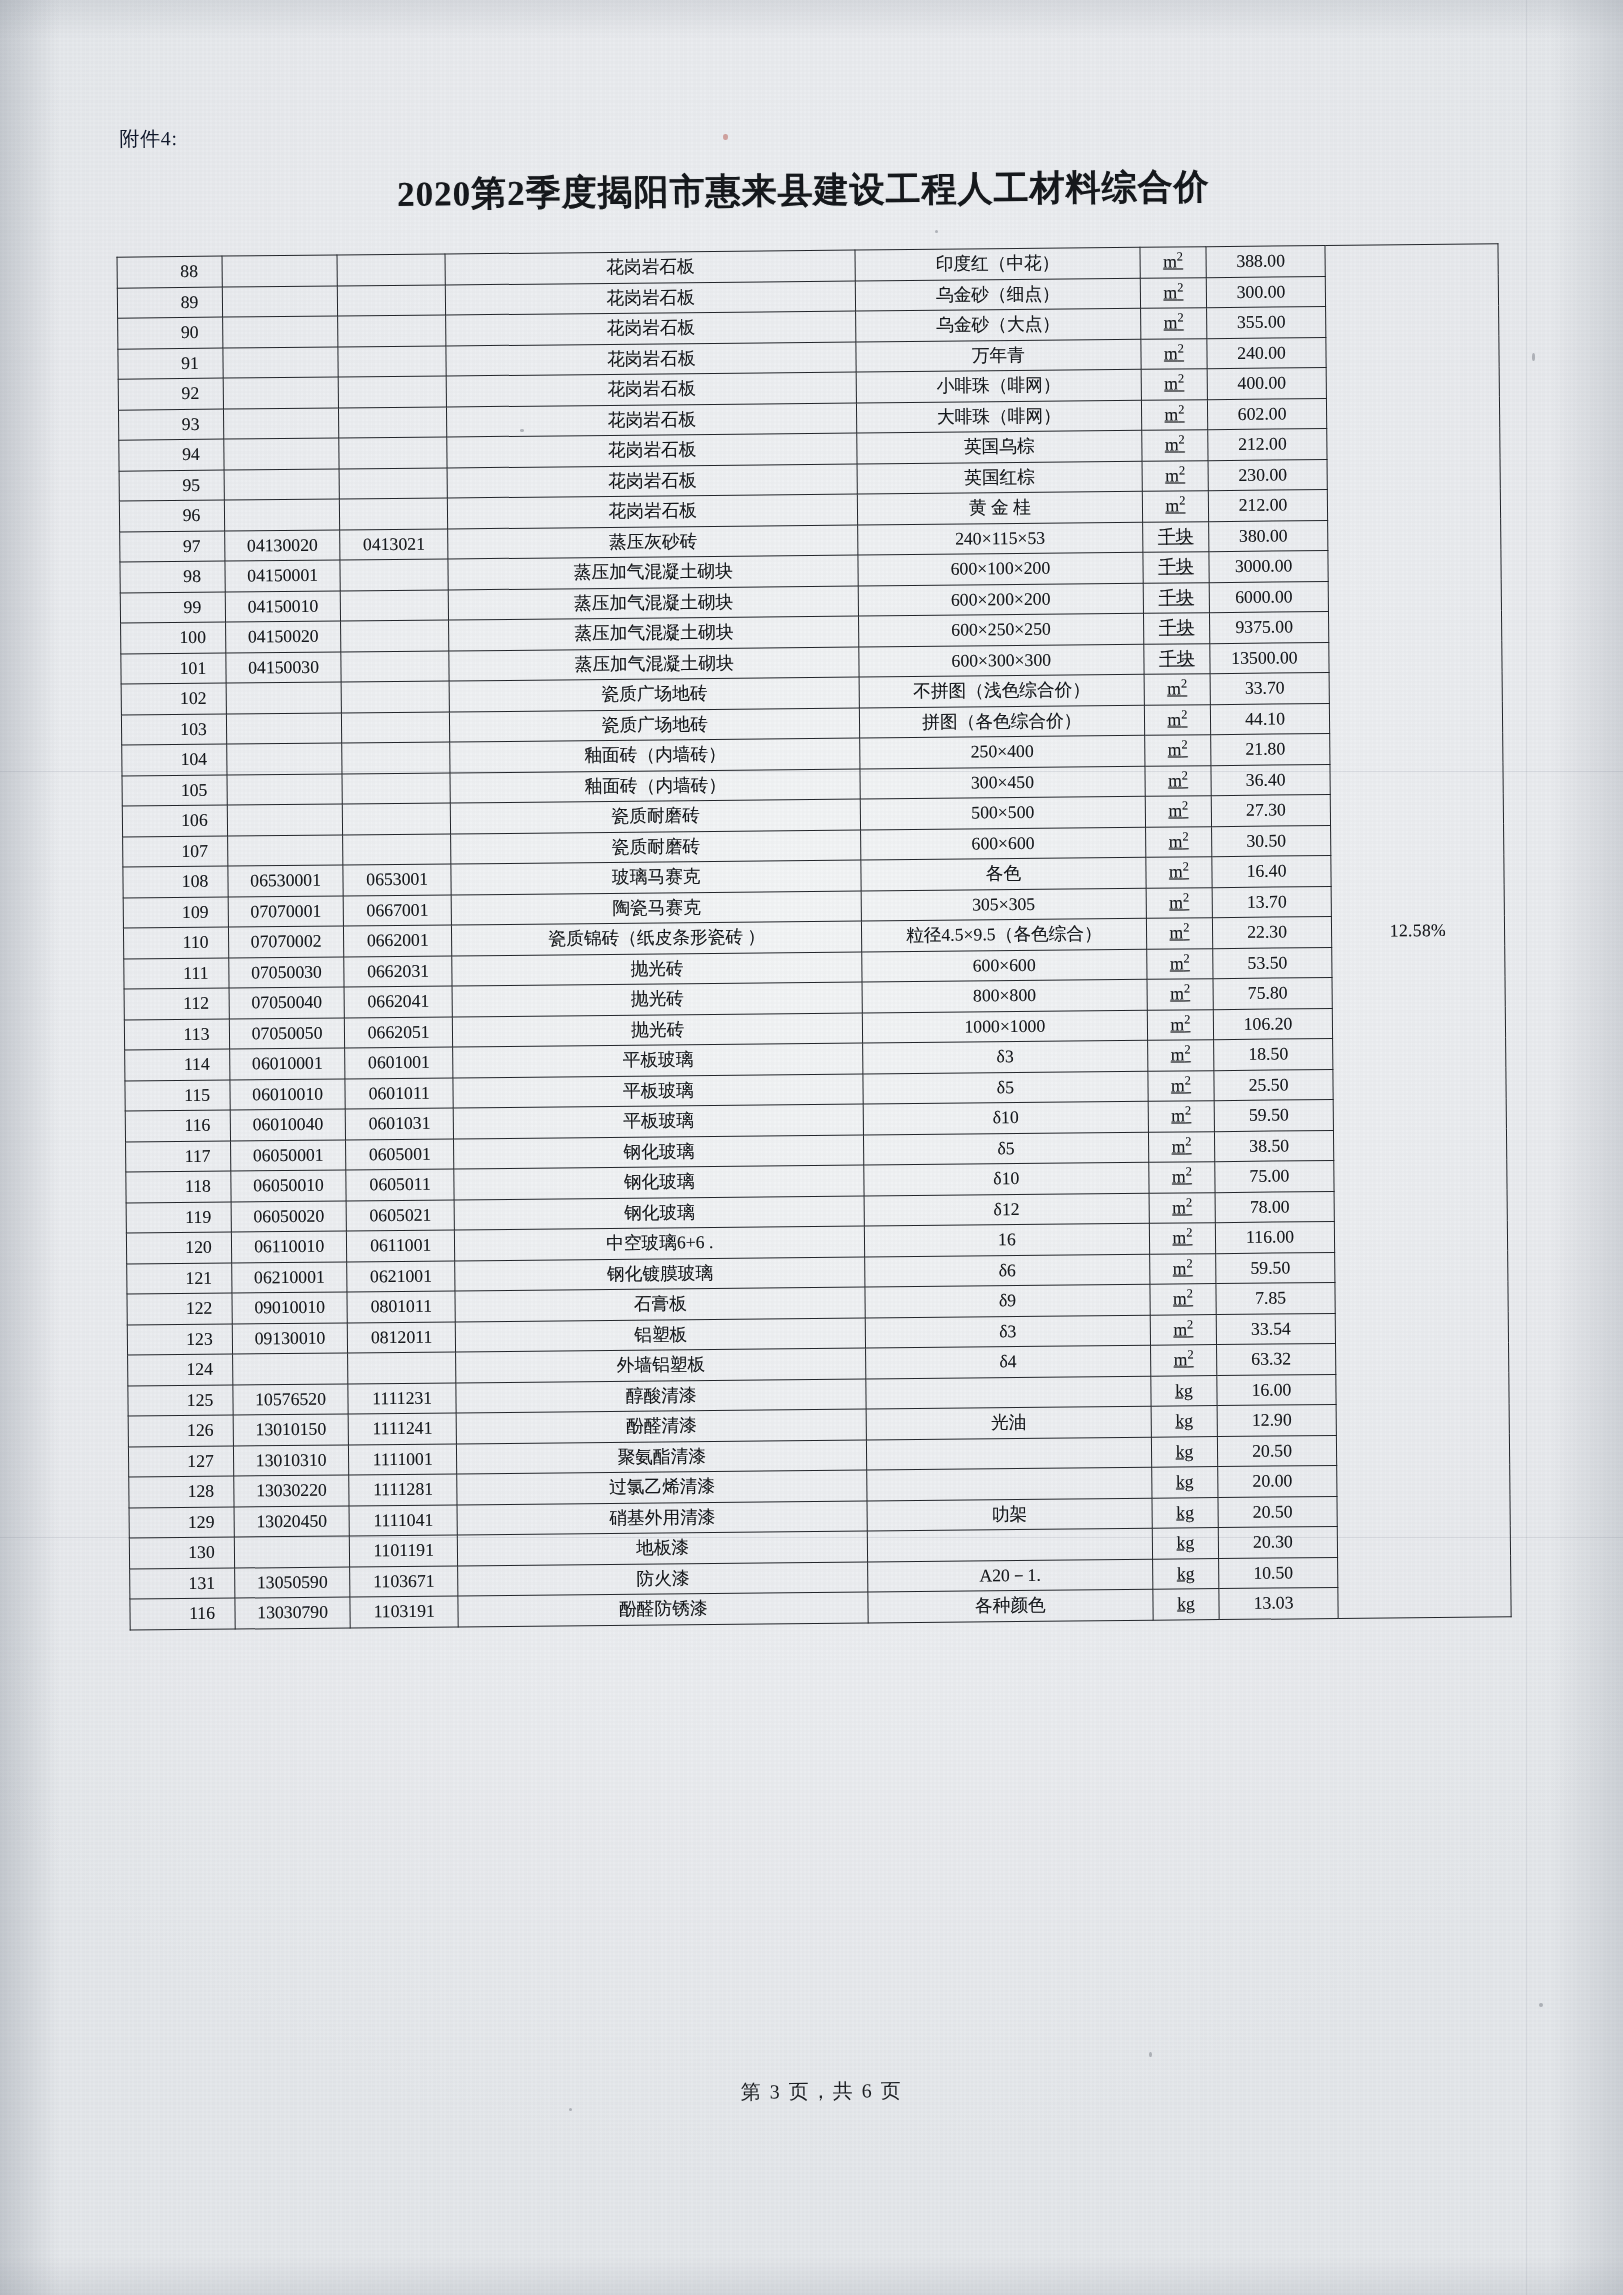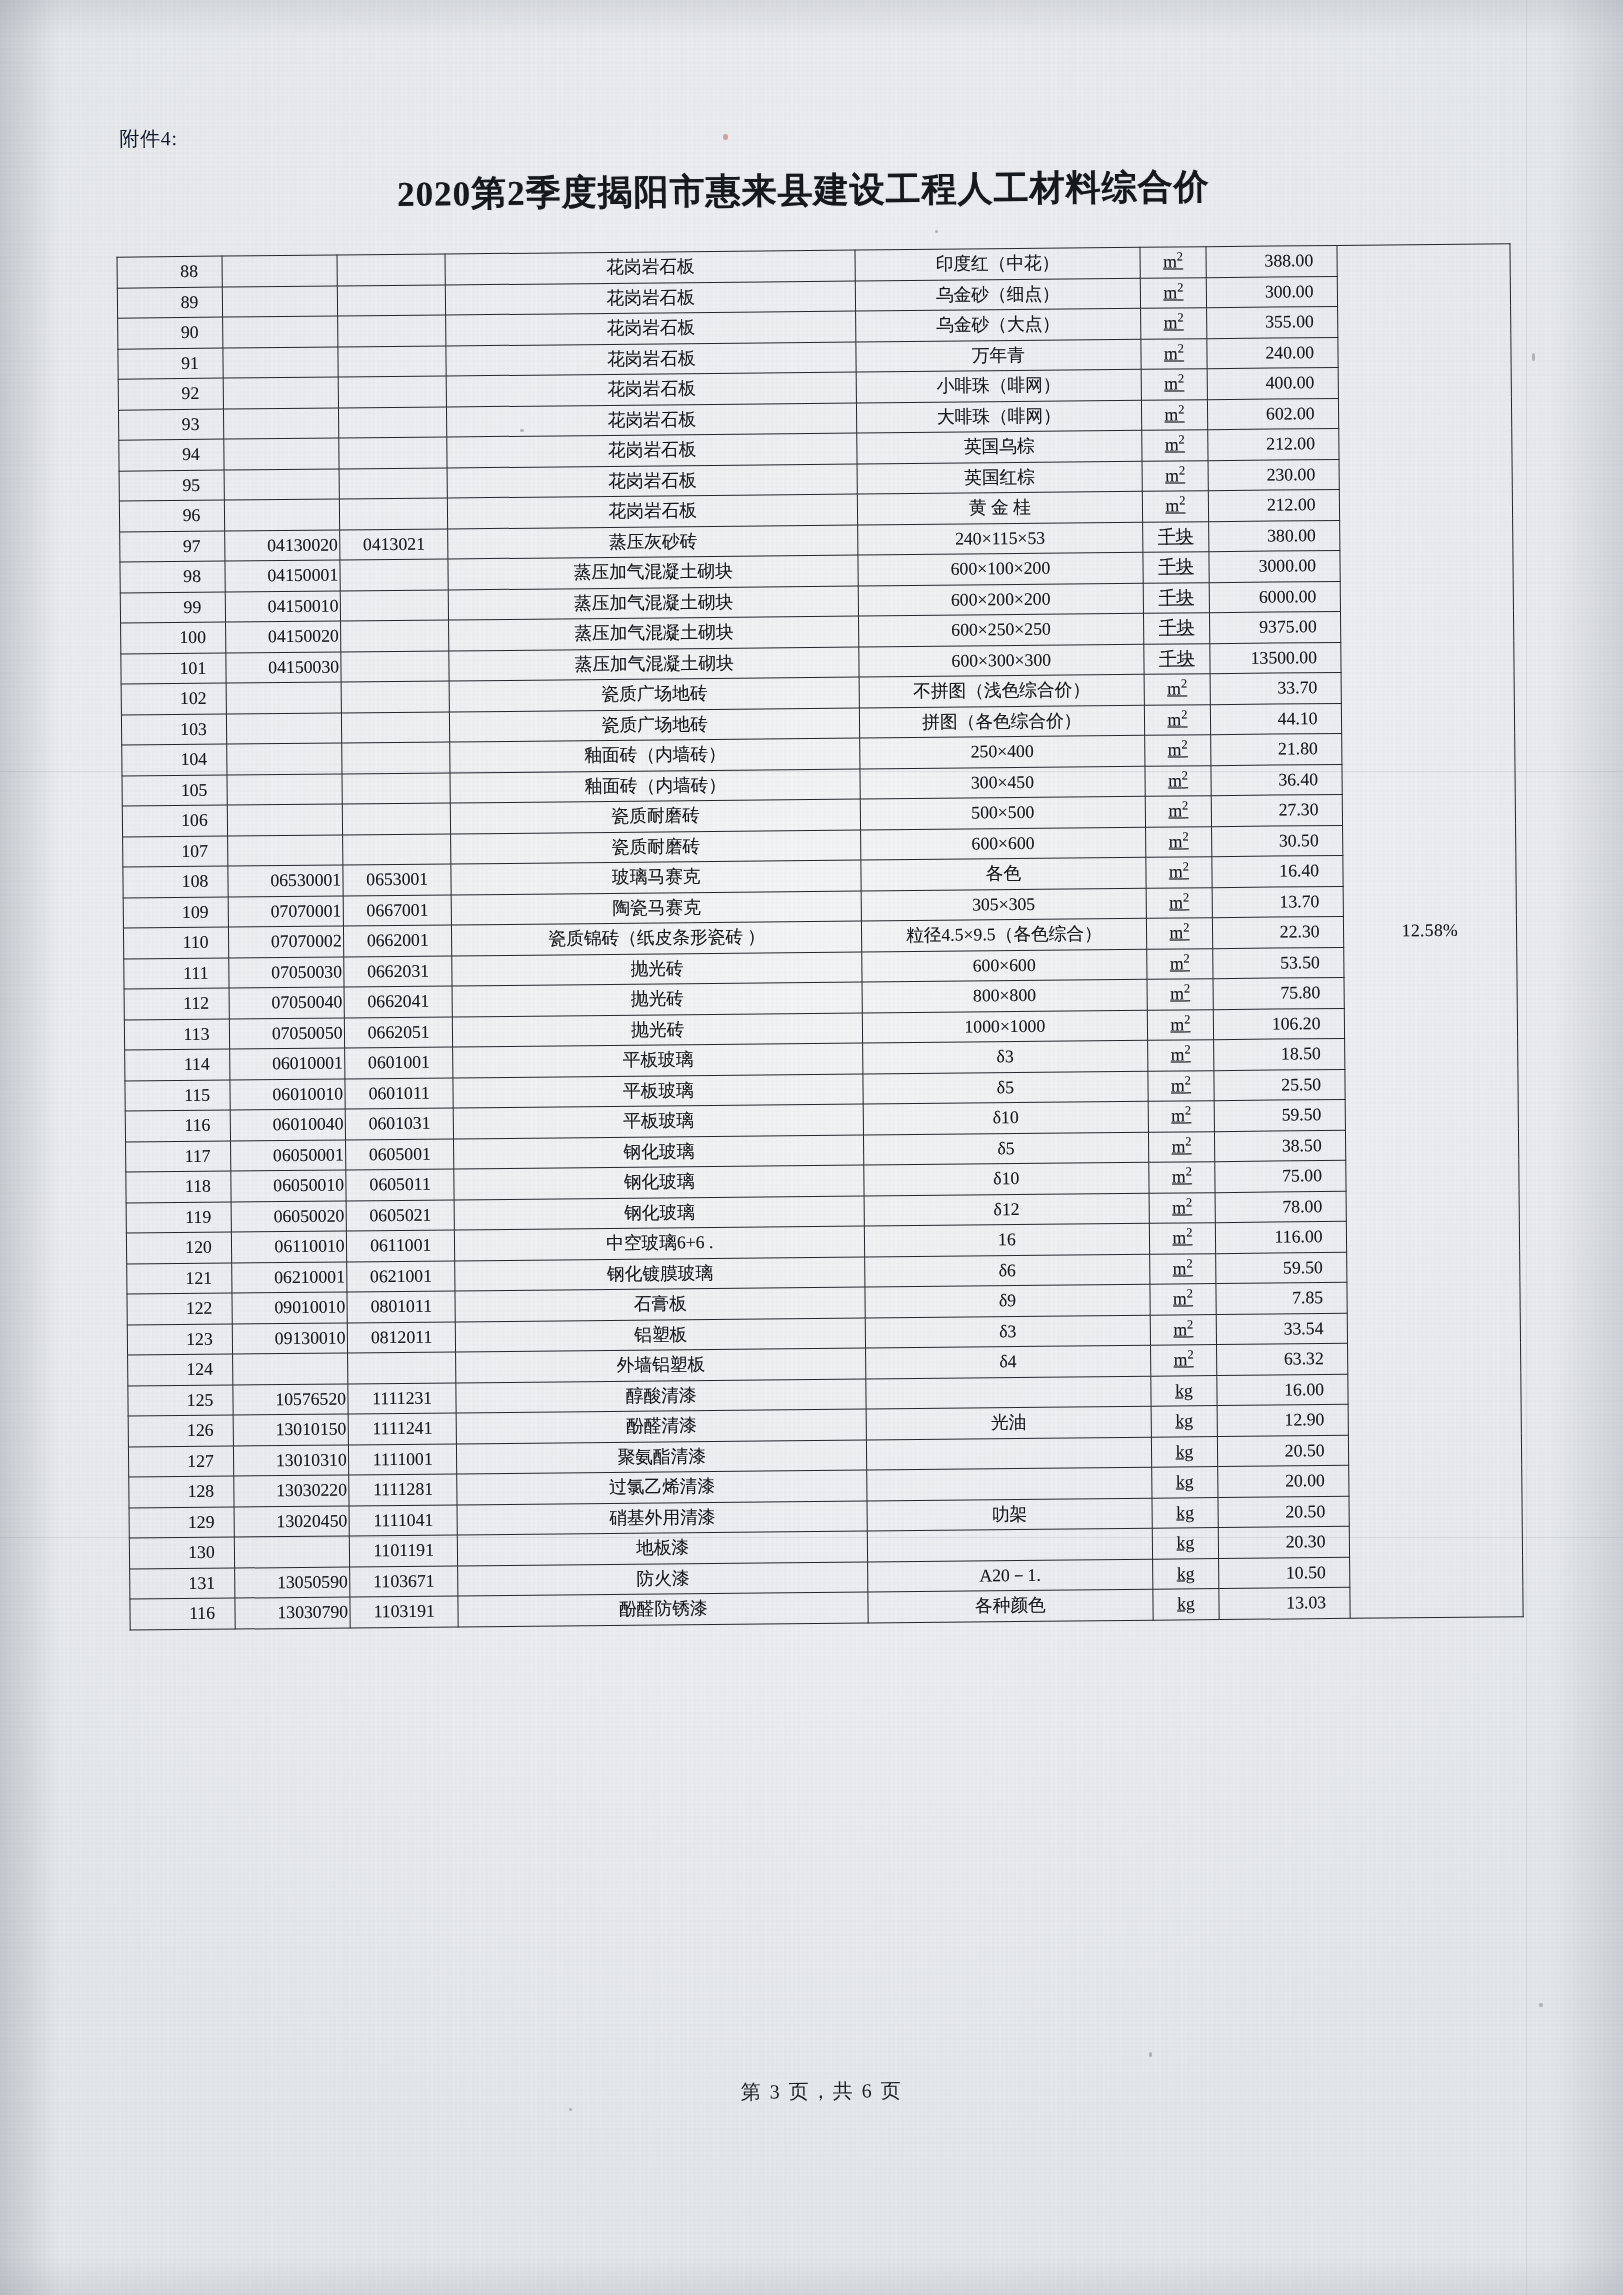--- a/index.html
+++ b/index.html
@@ -108,26 +108,26 @@
     font-size: 17.7px;
     text-align: center;
     vertical-align: middle;
     padding: 0 1.3px;
     line-height: 1.1;
     white-space: nowrap;
     overflow: hidden;
     text-shadow: 0 0 0.6px rgba(0,0,0,.35);
   }
   .c-no    { width: 63px; padding-left: 40px; }
-  .c-code1 { width: 111px; text-align: right; }
+  .c-code1 { width: 111px; }
   .c-code2 { width: 105px; }
   .c-name  { width: 406px; }
   .c-spec  { width: 281px; }
   .c-unit  { width: 63px; text-decoration: underline;  }
-  .c-price { width: 105px; text-align: right; padding-right: 23px; }
+  .c-price { width: 105px; padding-right: 11px; }
   .c-rate  { width: 170px; border-top: none; border-bottom: none; }
 
   
   td.c-rate { border-left: 1px solid #23262b; border-right: 1px solid #23262b; }
   tr:first-child td.c-rate { border-top: 1px solid #23262b; }
   tr:last-child  td.c-rate { border-bottom: 1px solid #23262b; }
 
   .unit-sup { font-size: 12.4px; vertical-align: super; line-height: 0; }
 
   .rate-val {

